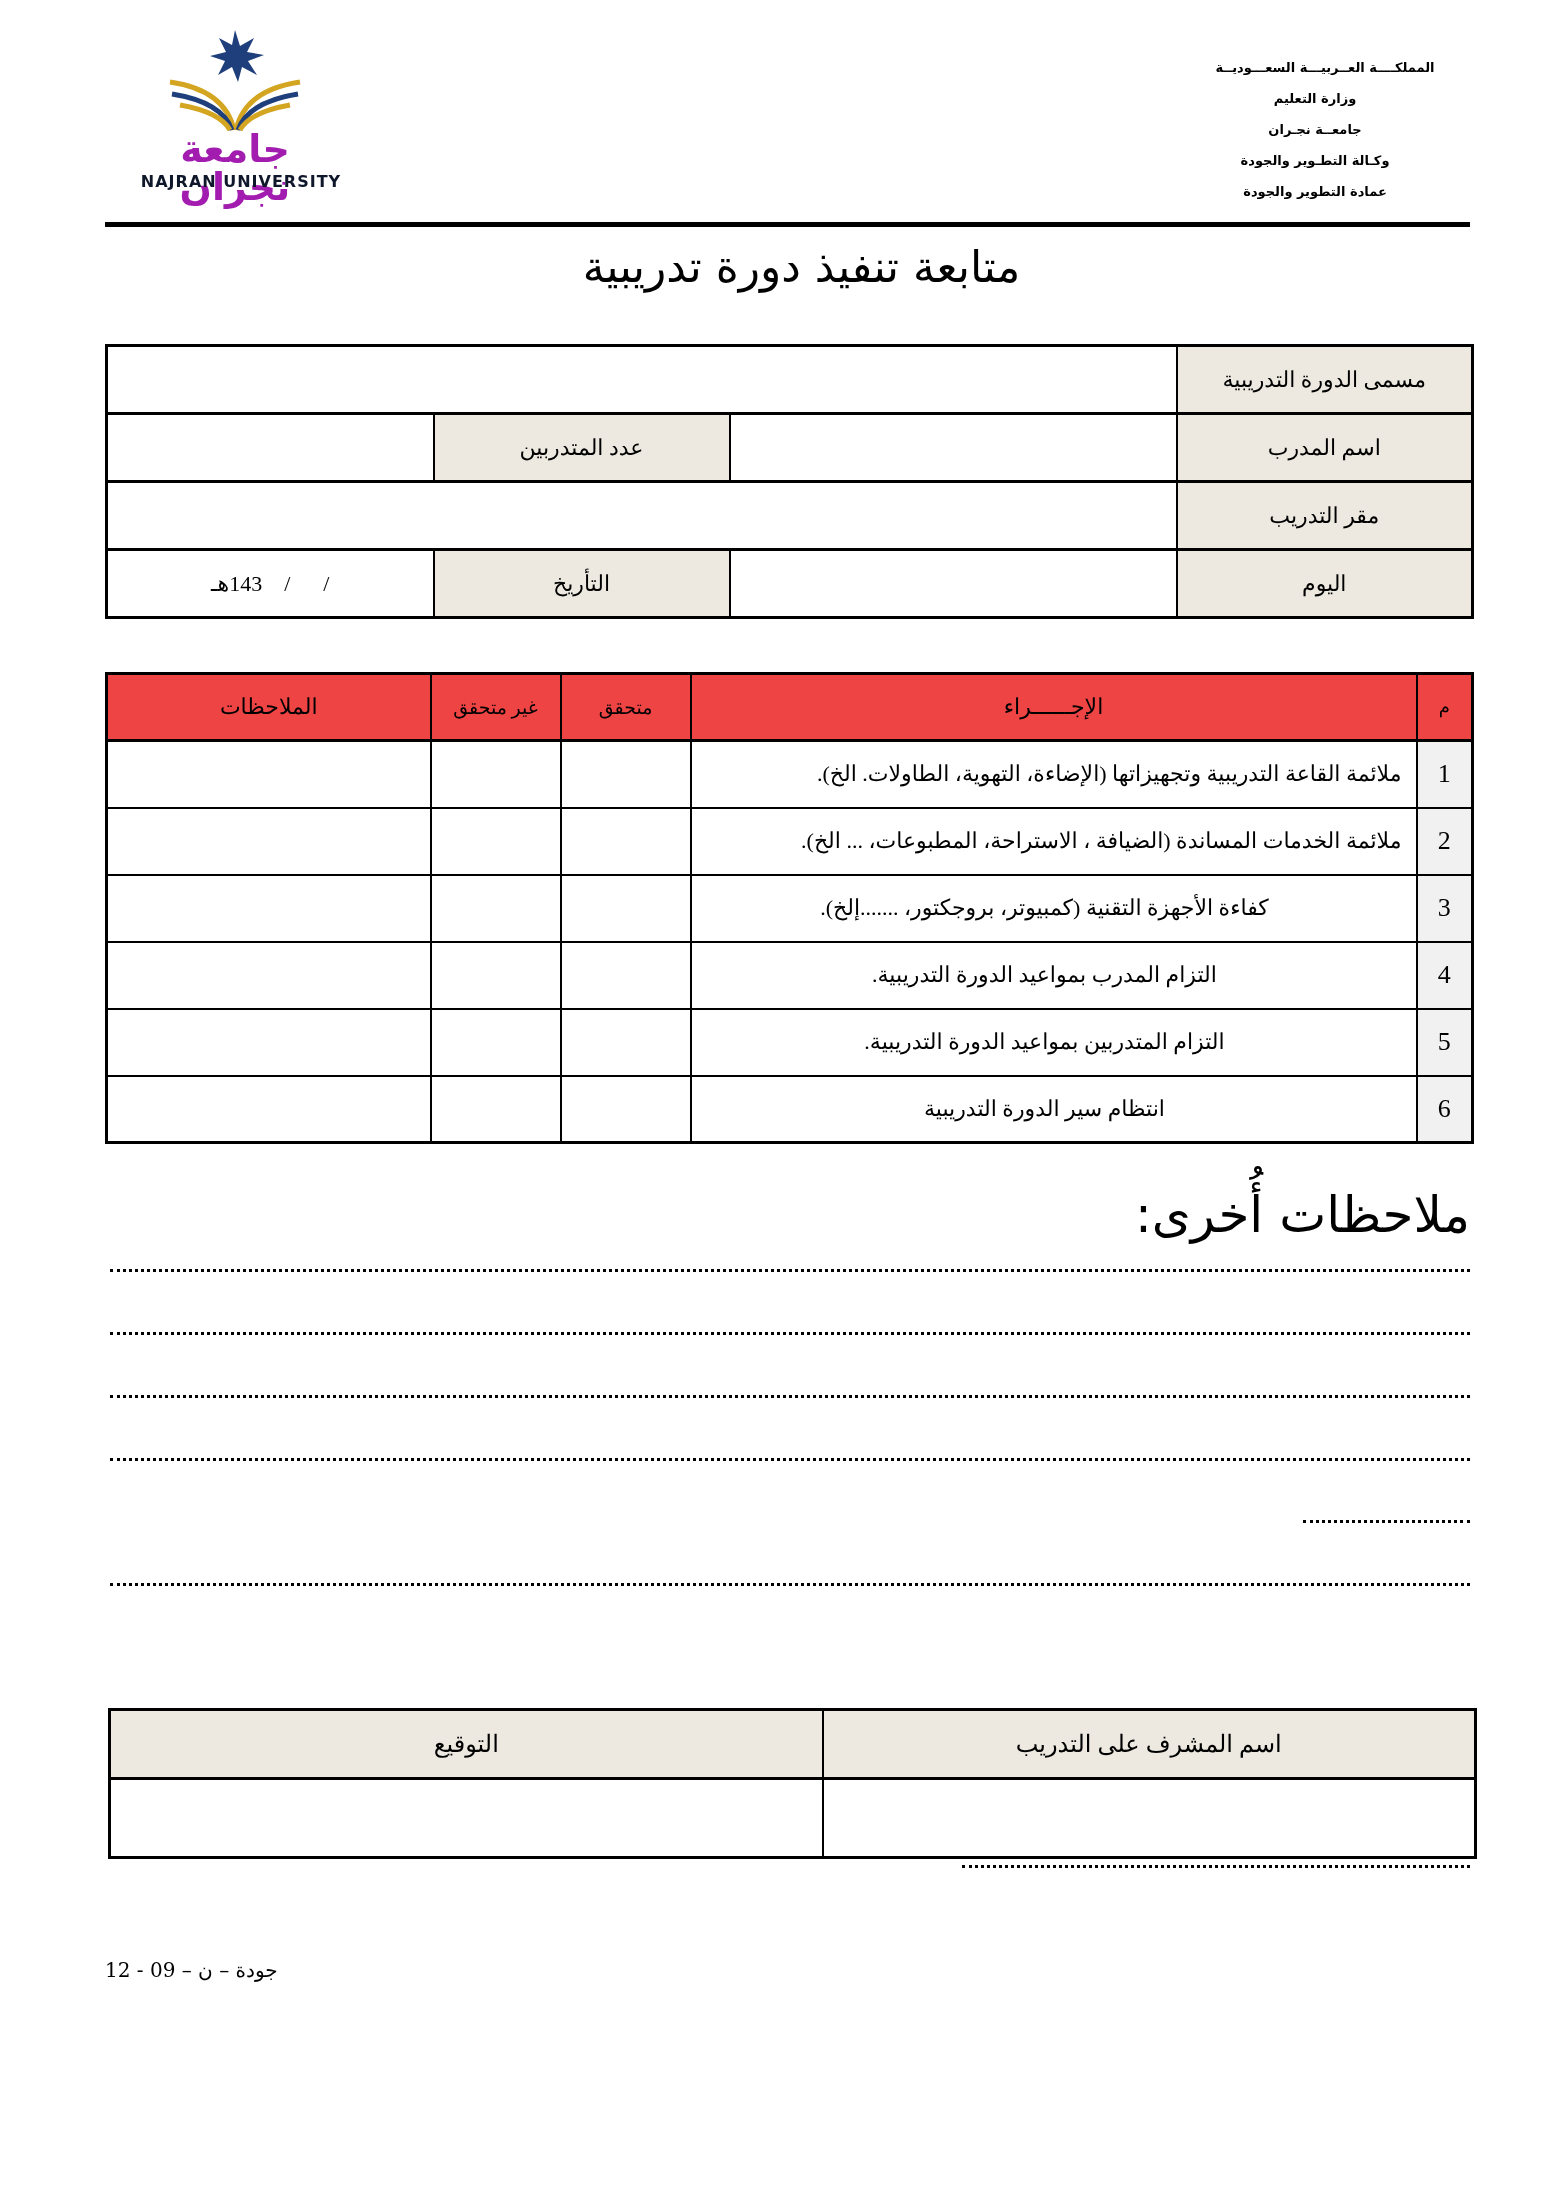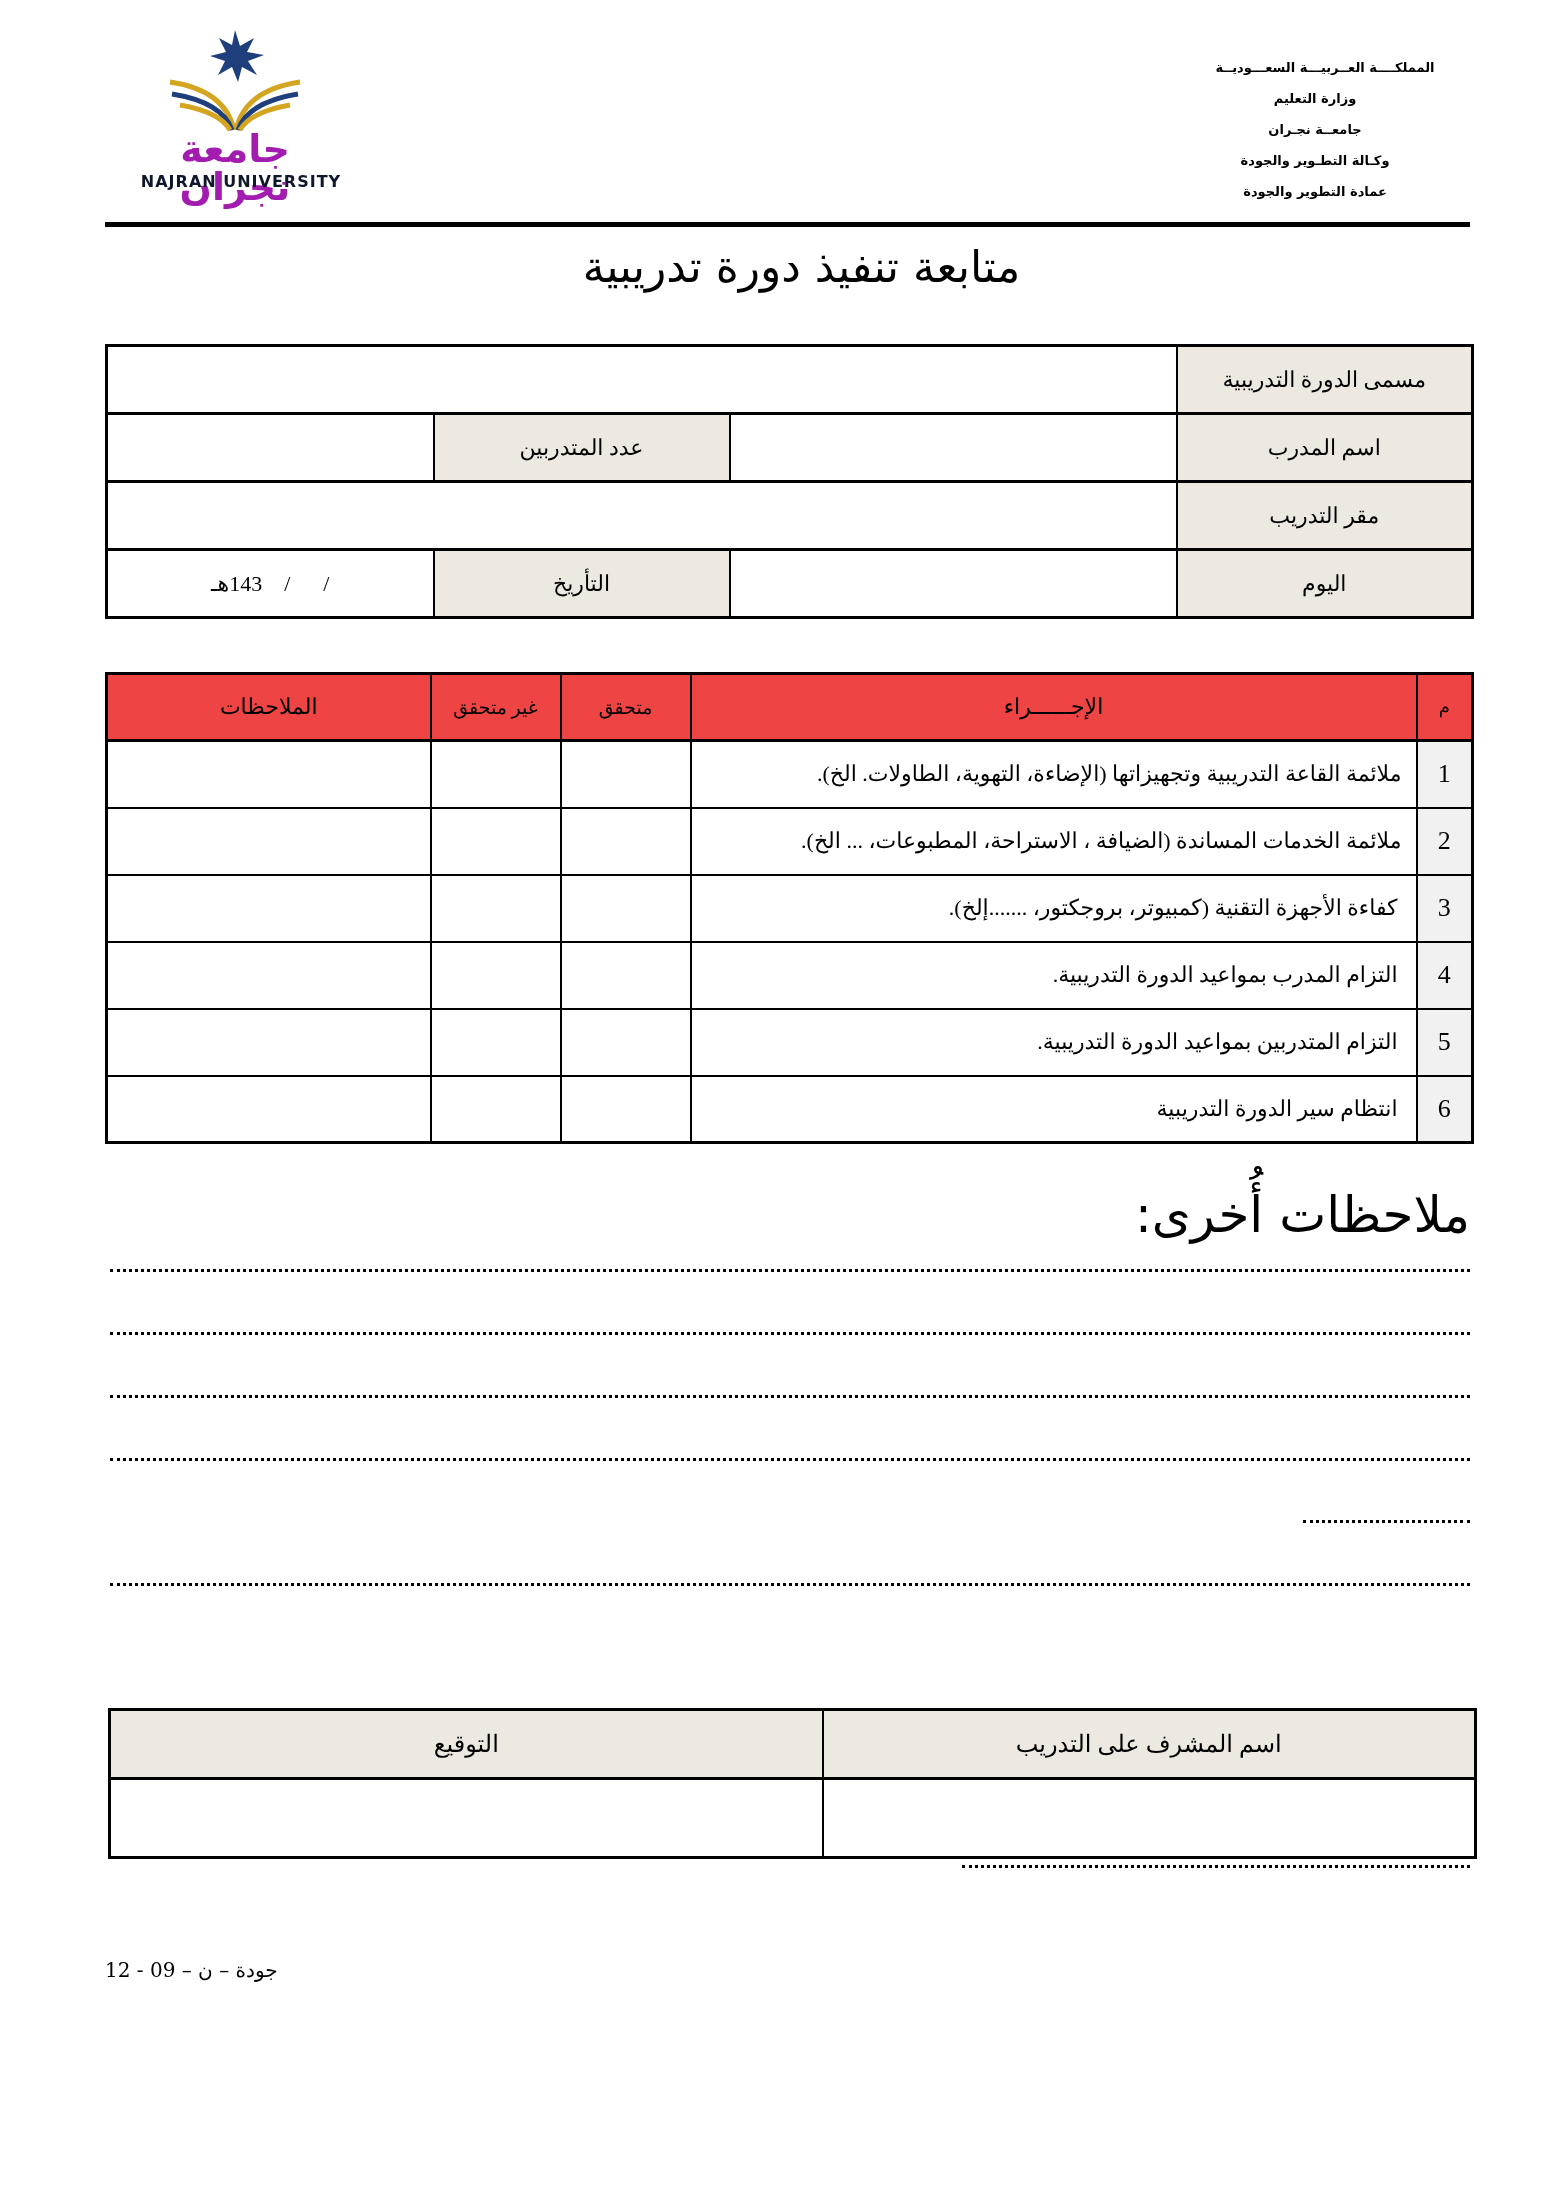--- a/index.html
+++ b/index.html
@@ -48,21 +48,21 @@
     }
     .lbl { background: #ede9e0; }
     .num { background: #f1f1f1; font-size: 26px; }
 
     #info-table { left: 105px; top: 344px; width: 1366px; border: 3px solid #000; }
     #info-table td { height: 65px; border-width: 2px 2px 3px 2px; }
 
     #check-table { left: 105px; top: 672px; width: 1366px; border: 3px solid #000; }
     #check-table tr { height: 67px; }
     #check-table td.act { text-align: right; padding-right: 14px; font-size: 22px; }
-    #check-table tr.row-center td.act { padding-right: 18px; }
+    #check-table tr.row-center td.act { text-align: center; padding-right: 18px; }
     #check-table th { font-size: 22px; background: #ef4444; border-bottom: 3px solid #000; }
     #check-table th.small { font-size: 19px; }
     #check-table th.m { font-size: 18px; }
 
     #notes-title {
       right: 85px; top: 1180px; direction: rtl;
       font-family: "DejaVu Sans", sans-serif; font-size: 50px; line-height: 70px;
     }
     .dots { border-top: 3px dotted #000; height: 0; }
 

